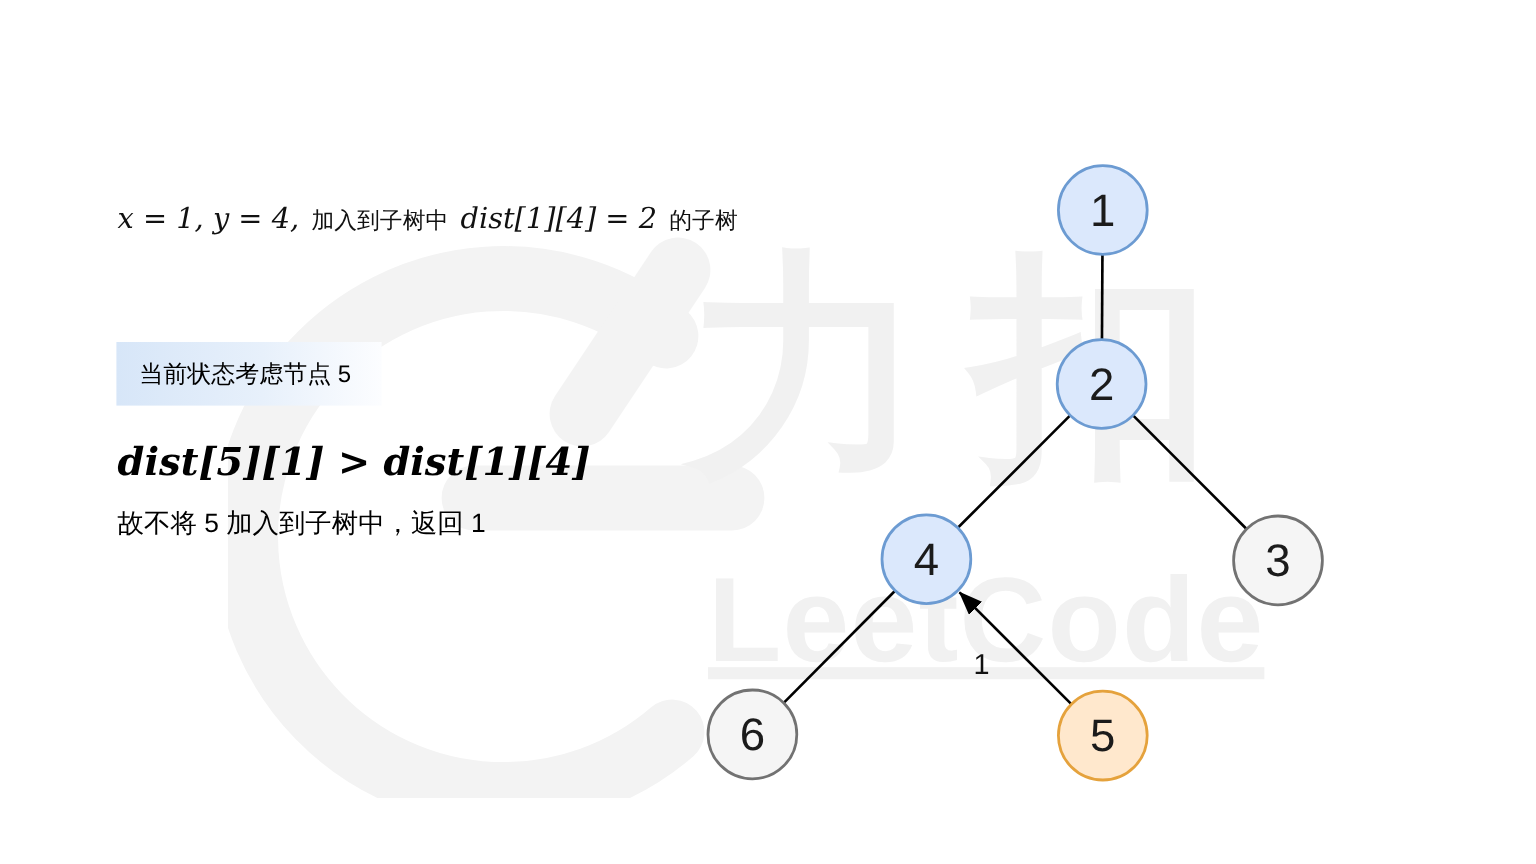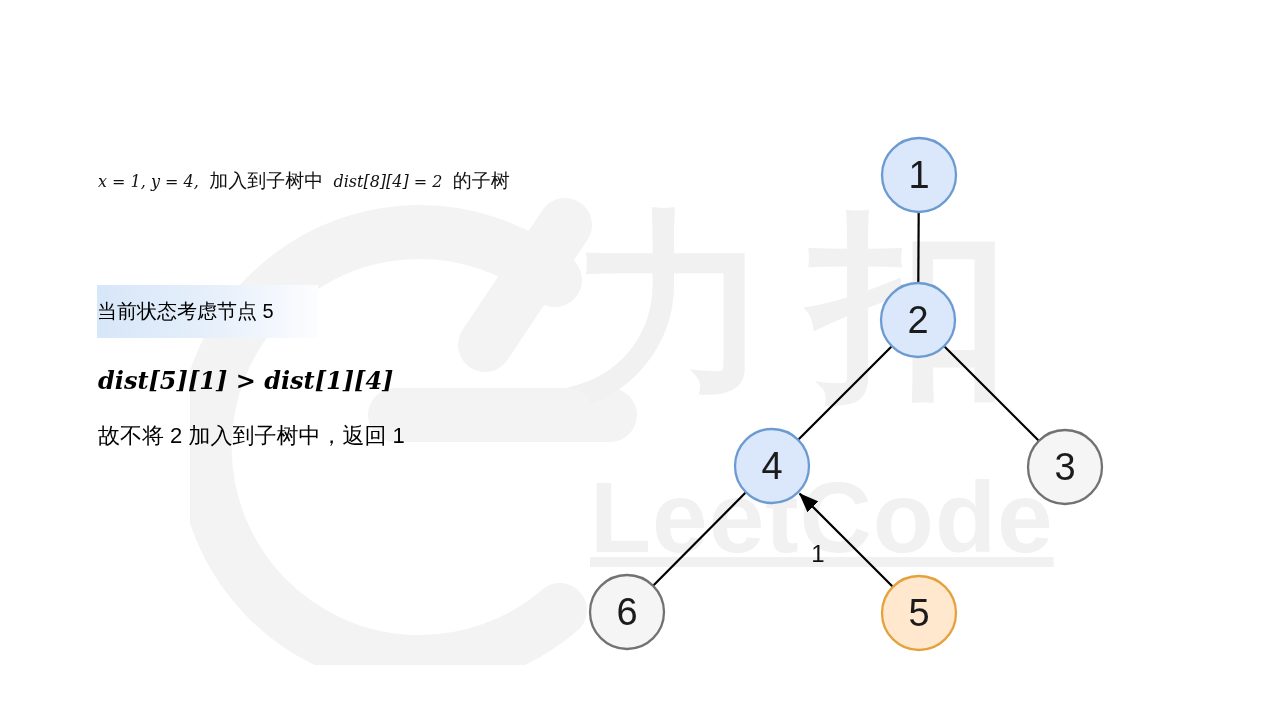--- a/index.html
+++ b/index.html
@@ -20,30 +20,30 @@
     left:590px; top:462px; font-size:100px; line-height:1.1;
     font-weight:700; letter-spacing:1px; white-space:nowrap;
   }
   
   .panel-item { position:absolute; z-index:2; white-space:nowrap; }
   .math {
     font-family:"DejaVu Serif","Liberation Serif",serif;
     font-style:italic;
   }
   .line1 { left:98px; top:168px; font-size:19px; }
-  .line1 .math { font-size:16px;text-align:right; }
+  .line1 .math { font-size:24px;text-align:right; }
   .line1 .seg { margin-right:5px; }
   .status-box {
     left:97px; top:285px; width:221px; height:53px;
     background:linear-gradient(90deg,#d7e6f8 0%,#e7f0fb 55%,#fcfdff 100%);
-    display:flex; align-items:center; 
+    display:flex; align-items:center; padding-left:19px;
     box-sizing:border-box; font-size:20px; color:#000;
   }
   .inequality {
-    left:98px; top:366px; font-size:24px; font-weight:700; color:#000;
+    left:98px; top:366px; font-size:32px; font-weight:700; color:#000;
   }
   .conclusion { left:98px; top:421px; font-size:22px; color:#000; }
   
   #tree-svg { position:absolute; left:0; top:0; z-index:1; }
   .node-label {
     font-family:"Liberation Sans","DejaVu Sans",sans-serif;
     font-weight:500; font-size:38px; fill:#1b1b1b;
   }
   .edge-label {
     font-family:"Liberation Sans","DejaVu Sans",sans-serif;
@@ -61,31 +61,31 @@
       <path d="M 375 30 L 295 150"></path>
       <path d="M 205 220 L 420 220"></path>
     </g>
   </svg>
   <div class="wm wm-cjk" style="color: rgb(241, 241, 241);">力扣</div>
   <div class="wm wm-latin" style="color: rgb(241, 241, 241); text-decoration: underline;">LeetCode</div>
 
   <div class="panel-item line1">
     <span class="math seg">x = 1, y = 4,</span>
     <span class="seg">加入到子树中</span>
-    <span class="math seg">dist[8][4] = 2</span>
+    <span class="math seg">dist[1][4] = 2</span>
     <span class="seg">的子树</span>
   </div>
 
   <div class="panel-item status-box">
     <span>当前状态考虑节点 5</span>
   </div>
 
   <div class="panel-item inequality math">dist[5][1] &gt; dist[1][4]</div>
 
-  <div class="panel-item conclusion">故不将 2 加入到子树中，返回 1</div>
+  <div class="panel-item conclusion">故不将 5 加入到子树中，返回 1</div>
 
   <svg id="tree-svg" width="1280" height="720" viewBox="0 0 1280 720">
     <defs>
       <marker id="arrowhead" markerWidth="9" markerHeight="7" refX="8.6" refY="3.5" orient="auto">
         <path d="M0,0 L9,3.5 L0,7 z" fill="#000"></path>
       </marker>
     </defs>
     <g id="tree-edges">
         <line x1="918.7" y1="212.0" x2="918.3" y2="283.0" stroke="#000000" stroke-width="2.2"></line>
         <line x1="891.8" y1="346.2" x2="798.2" y2="439.8" stroke="#000000" stroke-width="2.2"></line>

